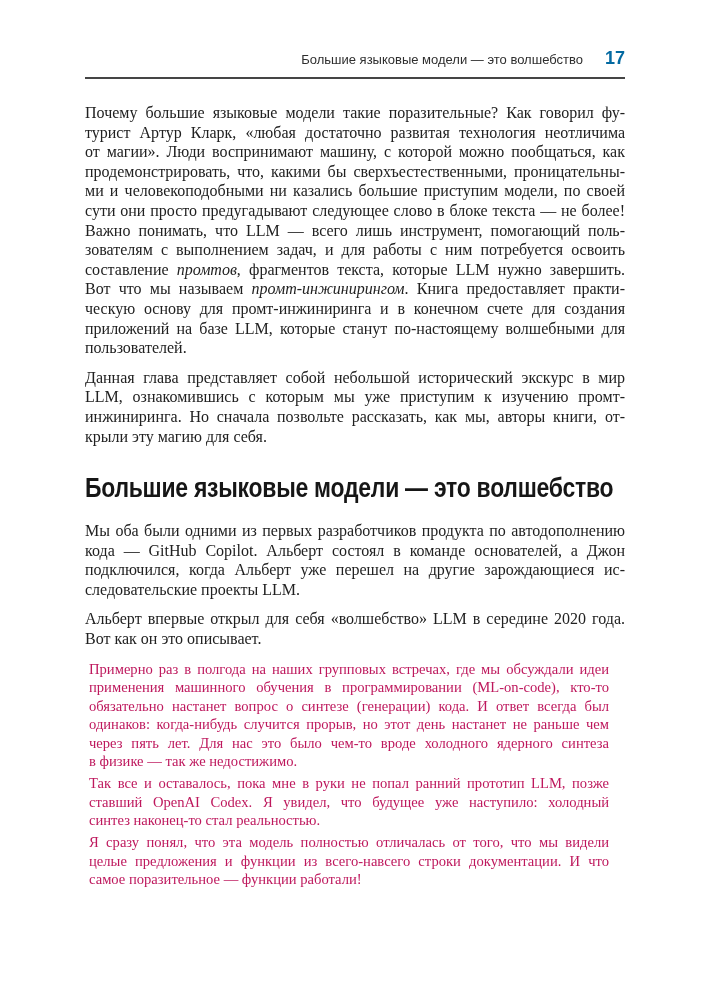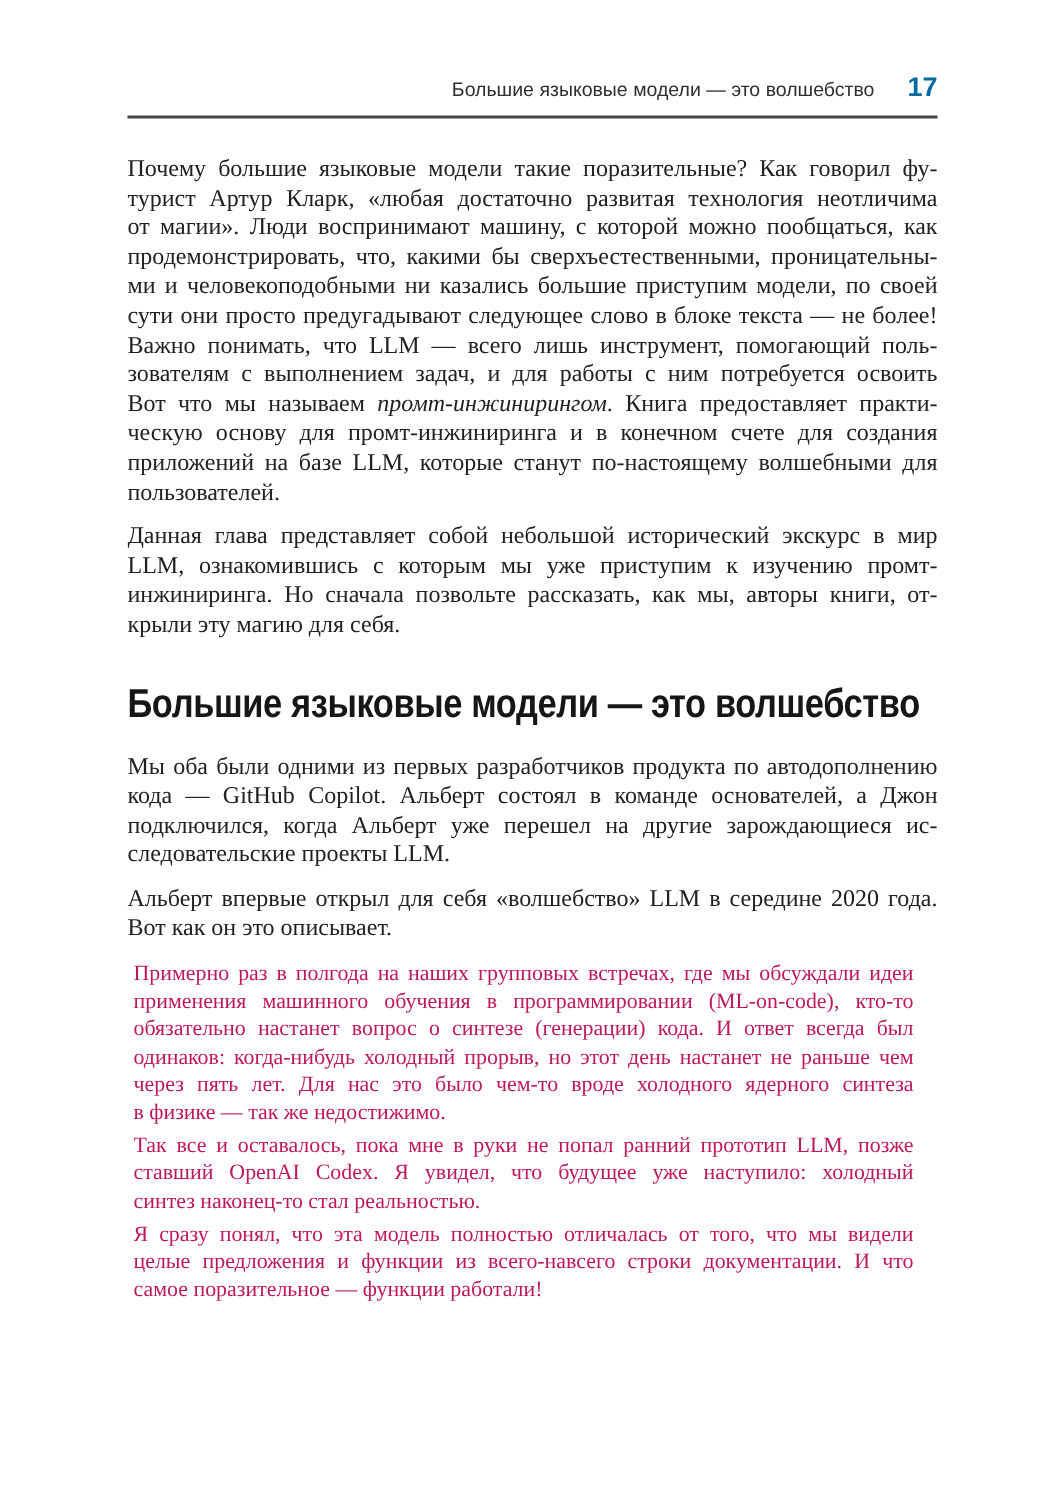--- a/index.html
+++ b/index.html
@@ -78,20 +78,21 @@
   <div id="content">
       <div class="block block-paragraph">
         <div class="line">Почему большие языковые модели такие поразительные? Как говорил фу-</div>
         <div class="line">турист Артур Кларк, «любая достаточно развитая технология неотличима</div>
         <div class="line">от магии». Люди воспринимают машину, с которой можно пообщаться, как</div>
         <div class="line">продемонстрировать, что, какими бы сверхъестественными, проницательны-</div>
         <div class="line">ми и человекоподобными ни казались большие приступим модели, по своей</div>
         <div class="line">сути они просто предугадывают следующее слово в блоке текста — не более!</div>
         <div class="line">Важно понимать, что LLM — всего лишь инструмент, помогающий поль-</div>
         <div class="line">зователям с выполнением задач, и для работы с ним потребуется освоить</div>
+        <div class="line">составление <i>промтов</i>, фрагментов текста, которые LLM нужно завершить.</div>
         <div class="line">Вот что мы называем <i>промт-инжинирингом</i>. Книга предоставляет практи-</div>
         <div class="line">ческую основу для промт-инжиниринга и в конечном счете для создания</div>
         <div class="line">приложений на базе LLM, которые станут по-настоящему волшебными для</div>
         <div class="line last">пользователей.</div>
       </div>
       <div class="block block-paragraph">
         <div class="line">Данная глава представляет собой небольшой исторический экскурс в мир</div>
         <div class="line">LLM, ознакомившись с которым мы уже приступим к изучению промт-</div>
         <div class="line">инжиниринга. Но сначала позвольте рассказать, как мы, авторы книги, от-</div>
         <div class="line last">крыли эту магию для себя.</div>
@@ -104,21 +105,21 @@
         <div class="line last">следовательские проекты LLM.</div>
       </div>
       <div class="block block-paragraph">
         <div class="line">Альберт впервые открыл для себя «волшебство» LLM в середине 2020 года.</div>
         <div class="line last">Вот как он это описывает.</div>
       </div>
       <div class="block block-quote">
         <div class="line">Примерно раз в полгода на наших групповых встречах, где мы обсуждали идеи</div>
         <div class="line">применения машинного обучения в программировании (ML-on-code), кто-то</div>
         <div class="line">обязательно настанет вопрос о синтезе (генерации) кода. И ответ всегда был</div>
-        <div class="line">одинаков: когда-нибудь холодный прорыв, но этот день настанет не раньше чем</div>
+        <div class="line">одинаков: когда-нибудь случится прорыв, но этот день настанет не раньше чем</div>
         <div class="line">через пять лет. Для нас это было чем-то вроде холодного ядерного синтеза</div>
         <div class="line last">в физике — так же недостижимо.</div>
       </div>
       <div class="block block-quote">
         <div class="line">Так все и оставалось, пока мне в руки не попал ранний прототип LLM, позже</div>
         <div class="line">ставший OpenAI Codex. Я увидел, что будущее уже наступило: холодный</div>
         <div class="line last">синтез наконец-то стал реальностью.</div>
       </div>
       <div class="block block-quote">
         <div class="line">Я сразу понял, что эта модель полностью отличалась от того, что мы видели</div>

